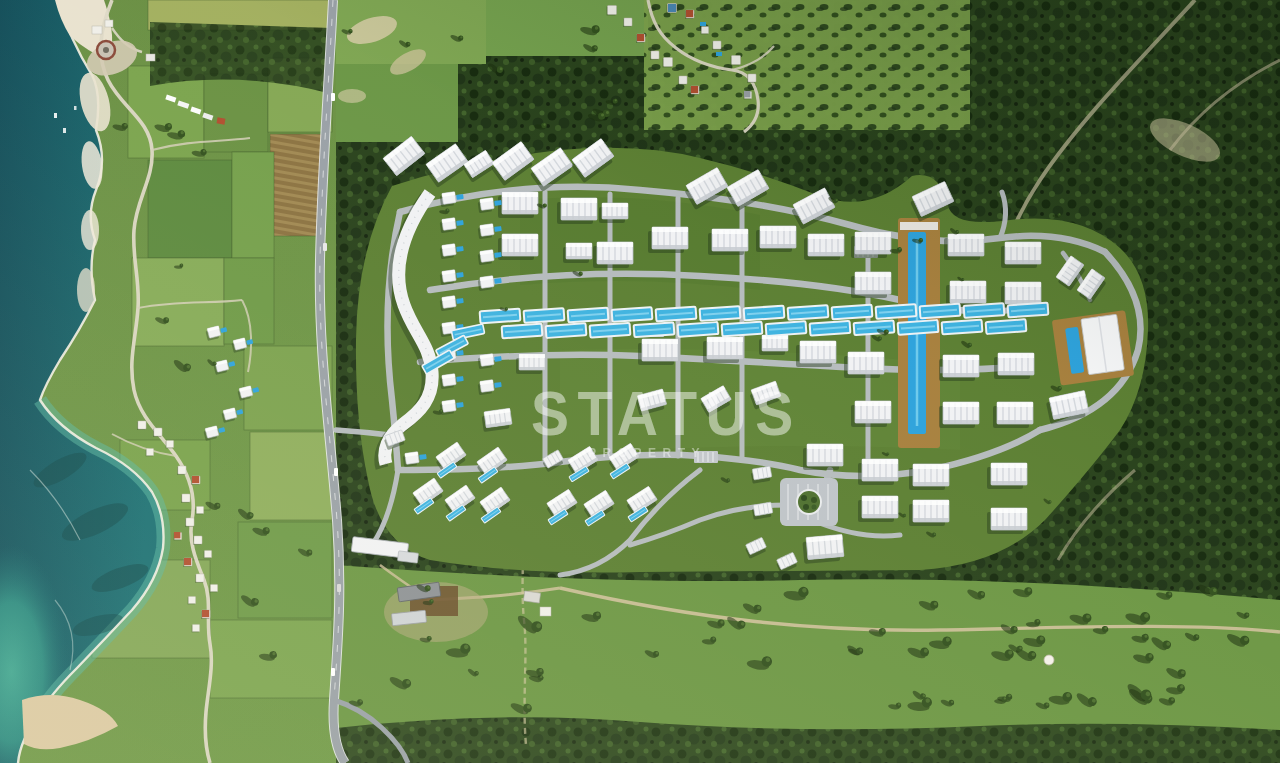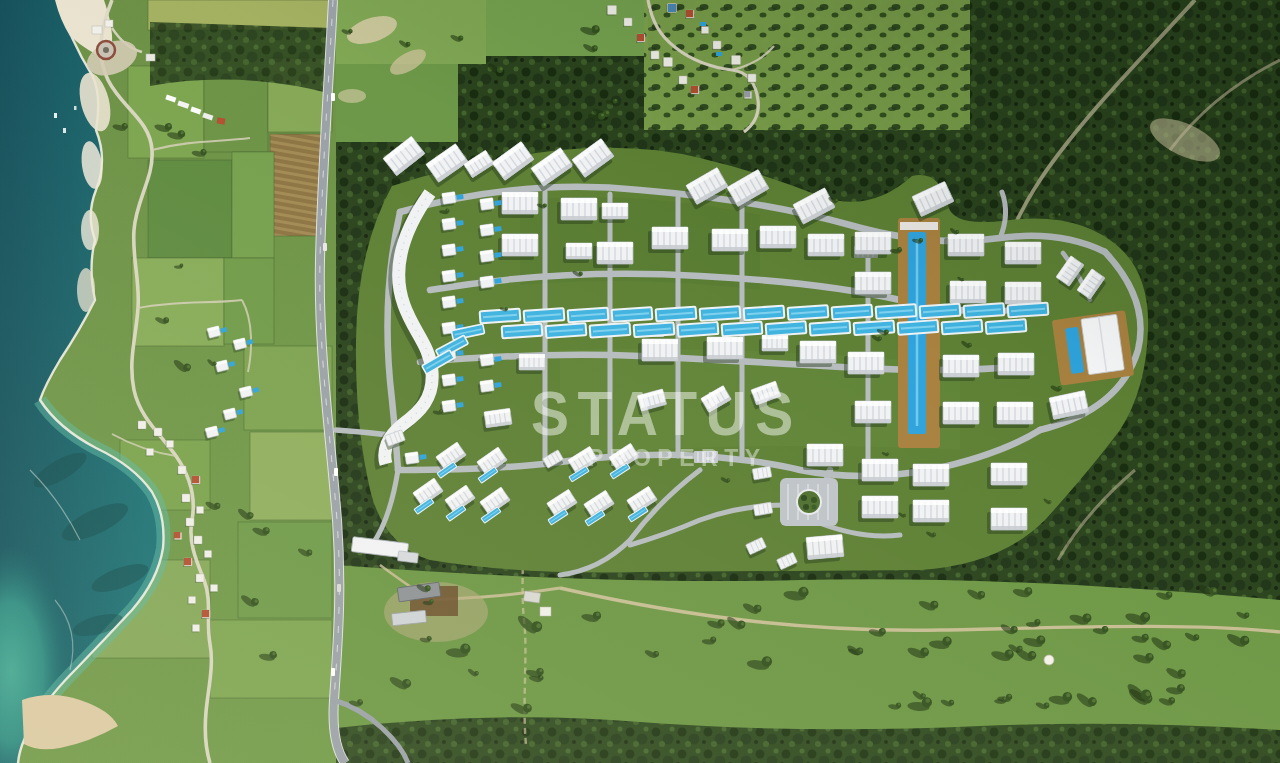--- a/index.html
+++ b/index.html
@@ -5,21 +5,21 @@
   html,body{margin:0;padding:0;background:#222;}
   #stage{position:relative;width:1280px;height:763px;overflow:hidden;
          font-family:"Liberation Sans", sans-serif;}
   #stage svg{display:block;}
   .wm{position:absolute;left:0;top:0;width:100%;height:100%;pointer-events:none;margin-top:46px;}
   .wm-brand{position:absolute;left:531px;top:337px;width:230px;
     font-size:60px;font-weight:700;letter-spacing:9px;line-height:1;
     color:var(--watermark-color);transform:scale(.95,1.05);transform-origin:left top;
     white-space:nowrap;}
   .wm-tag{position:absolute;left:588px;top:401px;
-    font-size:23px;font-weight:700;letter-spacing:6.5px;line-height:1;
+    font-size:12px;font-weight:700;letter-spacing:6.5px;line-height:1;
     color:var(--watermark-color-sub);white-space:nowrap;}
 </style>
 </head>
 <body>
 
 <div id="stage">
 <svg id="scene" width="1280" height="763" viewBox="0 0 1280 763">
 <defs>
   <linearGradient id="landG" x1="0" y1="0" x2="1" y2="1">
     <stop offset="0" stop-color="#6a8f44"></stop>

